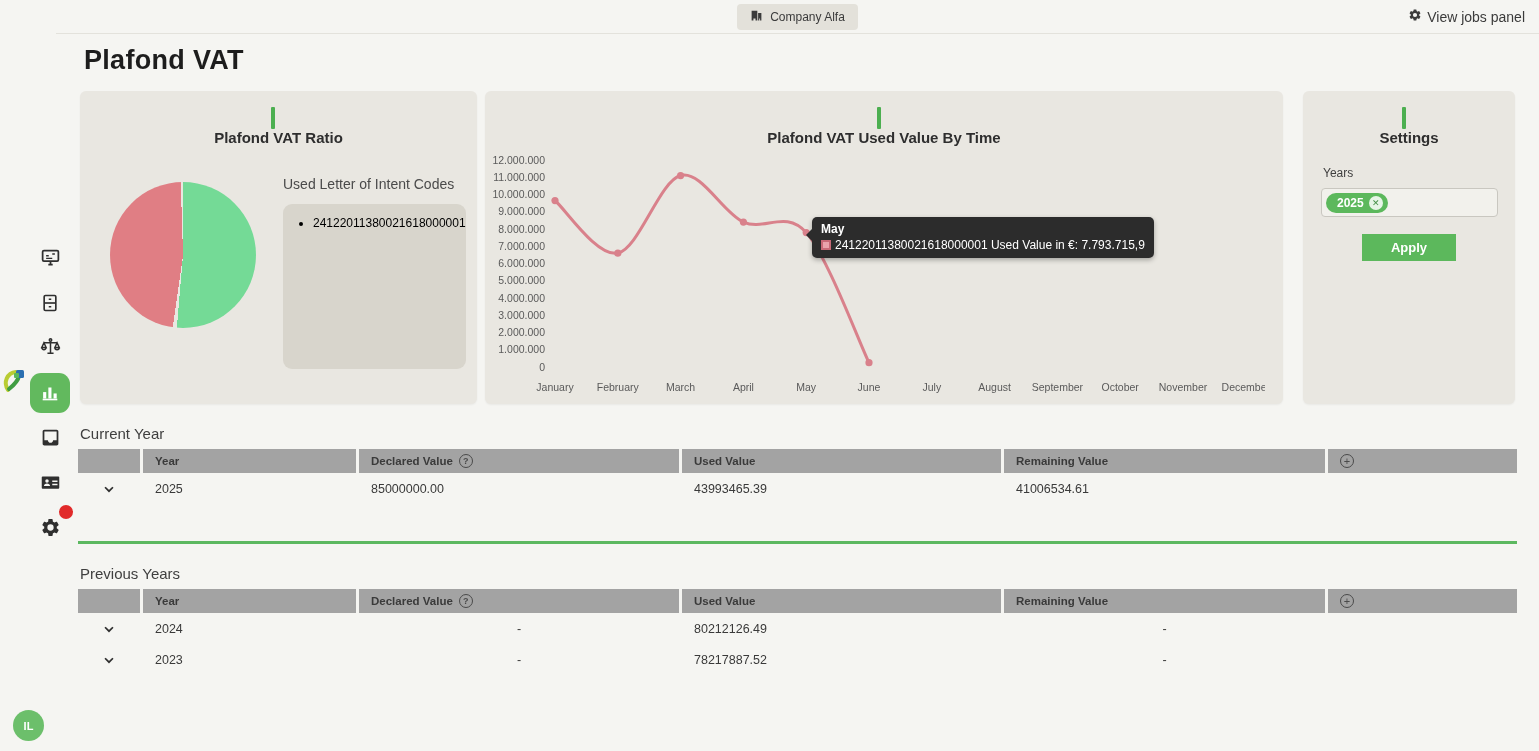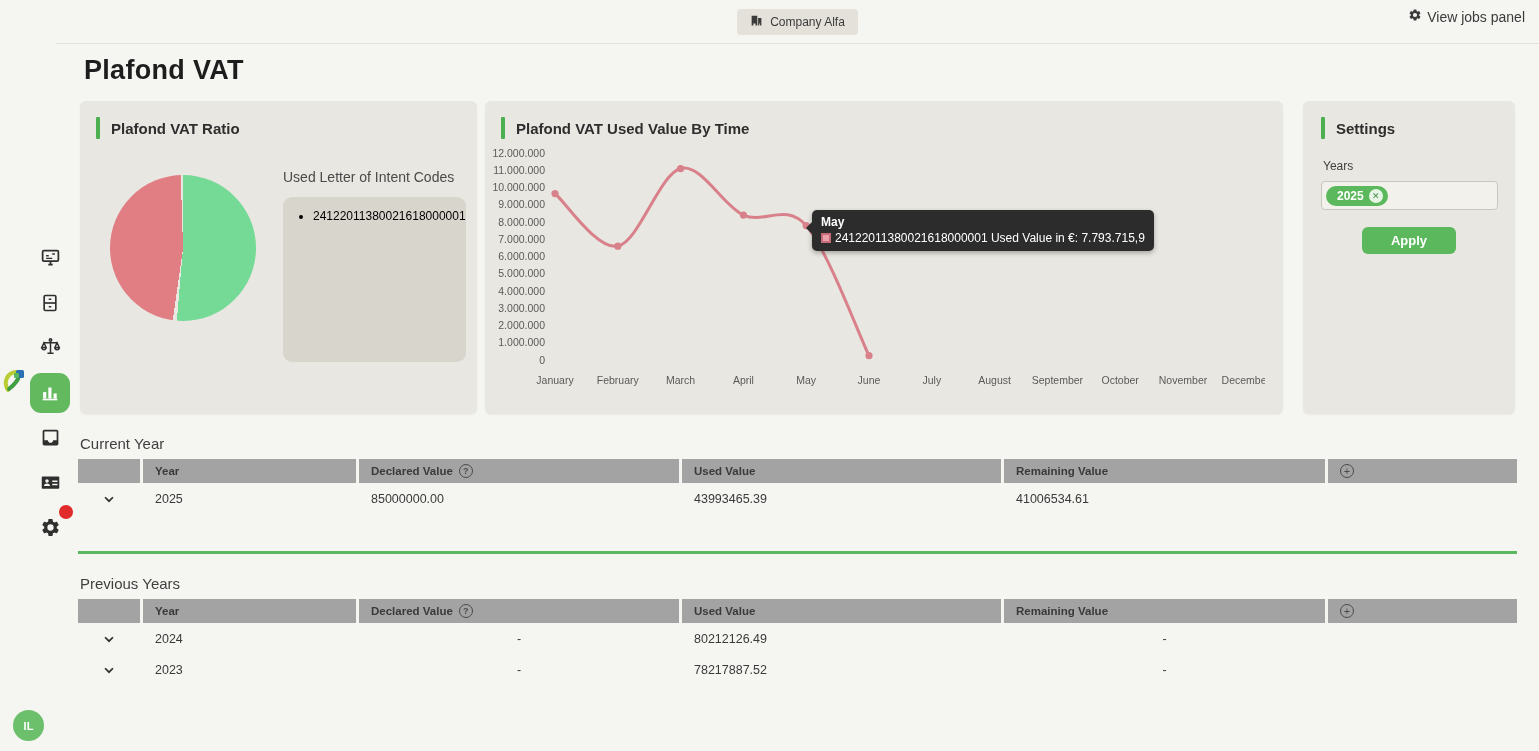--- a/index.html
+++ b/index.html
@@ -19,33 +19,33 @@
     cursor:pointer; position:relative; color:#2f2f2f; }
   .nav-item svg { display:block; }
   .nav-item.active { width:40px; height:40px; background:#62b95e; border-radius:11px; margin:-8px 0; color:#fff; }
   .red-dot { position:absolute; top:-11px; right:-11px; width:14px; height:14px; border-radius:50%; background:#e12a2a; }
   .avatar { position:fixed; left:13px; bottom:10px; width:31px; height:31px; border-radius:50%;
     background:#6cbf6b; color:#fff; font-size:11px; font-weight:bold;
     display:flex; align-items:center; justify-content:center; cursor:pointer; }
 
   
   .main { margin-left:56px; width:1483px; }
-  .topbar { position:relative; height:44px; border-bottom:1px solid #e3e2dc;
+  .topbar { position:relative; height:34px; border-bottom:1px solid #e3e2dc;
     display:flex; align-items:center; justify-content:center; }
   .company-chip { display:flex; align-items:center; gap:7px; background:#e3e1da; border:none;
     border-radius:4px; padding:5px 13px; font-size:12px; color:#3b3b3b; cursor:pointer;
     font-family:inherit; }
   .jobs-btn { position:absolute; right:14px; top:8px; display:flex; align-items:center; gap:5px;
     background:none; border:none; font-size:14px; color:#3b3b3b; cursor:pointer; font-family:inherit; }
   h1.page-title { font-size:27px; font-weight:800; color:#1d1d1d; margin:11px 0 15px 28px; letter-spacing:.3px; }
 
   
   .cards { display:flex; margin:0 24px; }
   .card { background:#e9e7e1; border-radius:6px; height:313px; box-shadow:0 1px 2px rgba(0,0,0,.05); }
-  .card-title { display:flex; align-items:center; padding:16px 16px 0 16px; }
+  .card-title { display:flex; align-items:center; padding:16px 16px 0 16px;flex-direction:column; }
   .accent { width:4px; height:22px; background:#4caf50; border-radius:1px; margin-right:11px; }
   .card-title span { font-size:15px; font-weight:bold; color:#2e2e2e; }
 
   .ratio-card { width:397px; margin-right:8px; }
   .ratio-body { display:flex; padding:22px 10px 0 30px; }
   .pie { width:146px; height:146px; border-radius:50%; margin-top:14px; }
   .ratio-right { margin-left:27px; }
   .codes-title { font-size:14px; color:#4a4a4a; margin:8px 0 12px 0; }
   .codes-box { width:183px; height:165px; background:#d8d5cc; border-radius:9px; padding:12px 10px 10px 12px; }
   .codes-box ul { list-style:disc; padding-left:18px; }
@@ -65,21 +65,21 @@
   .settings-card { width:212px; padding:0 18px; }
   .settings-card .card-title { padding:16px 0 0 0; }
   .years-label { font-size:12px; color:#3f3f3f; margin:20px 0 8px 2px; }
   .years-input { width:177px; height:29px; background:#f2f1ec; border:1px solid #c9c7c0; border-radius:4px;
     display:flex; align-items:center; padding:0 4px; cursor:text; }
   .chip { display:flex; align-items:center; gap:5px; background:#5cb85c; color:#fff; font-size:12px;
     font-weight:bold; border-radius:12px; padding:3px 5px 3px 11px; }
   .chip-x { width:14px; height:14px; border-radius:50%; background:rgba(255,255,255,.85); color:#47904a;
     font-size:9px; font-weight:bold; display:flex; align-items:center; justify-content:center; cursor:pointer; }
   .apply-wrap { text-align:center; margin-top:17px; }
-  .apply-btn { background:#5cb85c; color:#fff; border:none; border-radius:6px; width:94px; height:27px;
+  .apply-btn { background:#5cb85c; color:#fff; border:none; border-radius:0; width:94px; height:27px;
     font-size:13px; font-weight:bold; cursor:pointer; font-family:inherit; }
 
   
   .section { margin:0 22px; }
   .section-title { font-size:15px; color:#3f3f3f; margin:21px 0 7px 2px; }
   .tbl-header, .tbl-row { display:grid; grid-template-columns:62px 213px 320px 319px 321px minmax(0,1fr);
     column-gap:3px; align-items:center; }
   .hcell { background:#a3a3a3; height:24px; display:flex; align-items:center; padding:0 12px;
     font-size:11.5px; font-weight:bold; color:#3a3a3a; }
   .tbl-row { min-height:31px; font-size:12.5px; color:#3a3a3a; }

